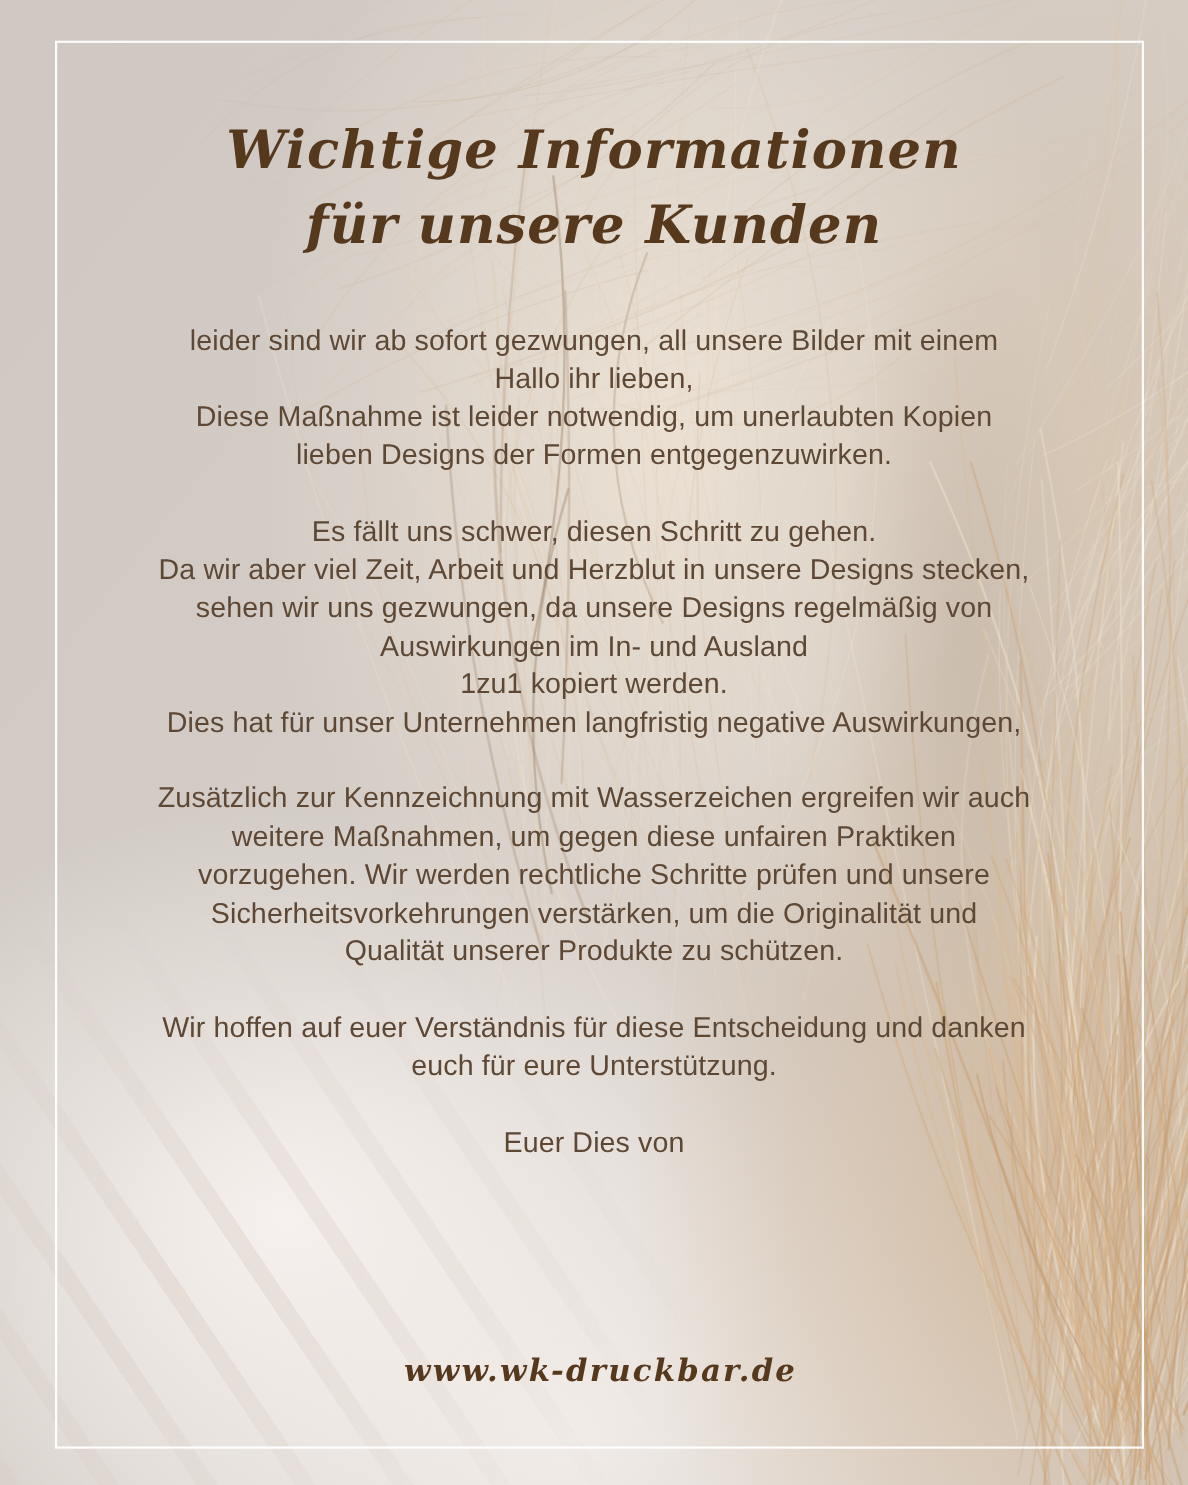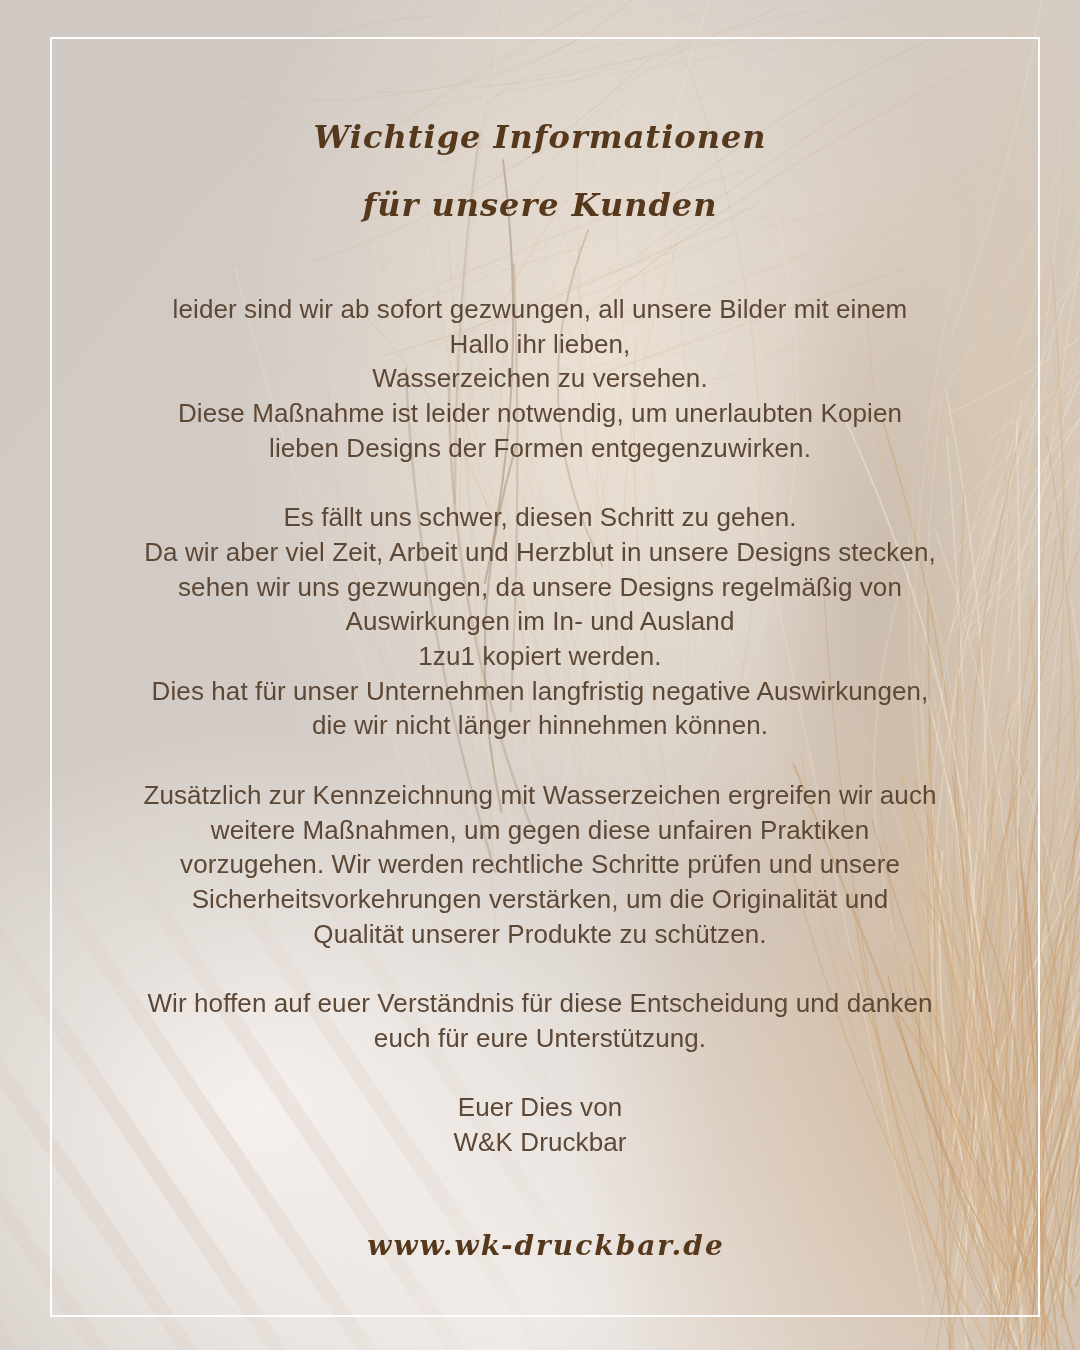--- a/index.html
+++ b/index.html
@@ -31,21 +31,21 @@
   .frame{
     position:absolute;left:50px;top:37px;right:40px;bottom:33px;
     border:2px solid rgba(255,255,255,0.95);
     pointer-events:none;
   }
   
   .content{position:absolute;inset:0;text-align:center;}
   .title{
     position:absolute;top:103px;left:0;width:100%;margin:0;
     font-family:"DejaVu Serif",serif;font-style:italic;font-weight:700;
-    font-size:32px;line-height:68px;letter-spacing:1px;
+    font-size:48px;line-height:68px;letter-spacing:1px;
     color:var(--title-color,#56381d);
   }
   .title span{display:block;}
   .bodytext{
     position:absolute;top:292px;left:110px;width:860px;
     font-size:26px;line-height:34.7px;letter-spacing:0.1px;
     color:var(--body-color,#5d4836);
   }
   .para{margin:0 0 34.7px 0;}
   .para div{white-space:nowrap;}
@@ -487,45 +487,42 @@
   <div class="content">
     <h1 class="title">
       <span>Wichtige Informationen</span>
       <span>für unsere Kunden</span>
     </h1>
 
     <div class="bodytext">
       <div class="para">
           <div>leider sind wir ab sofort gezwungen, all unsere Bilder mit einem</div>
           <div>Hallo ihr lieben,</div>
-          <div>Wasserzeichen zu versehen.</div>
           <div>Diese Maßnahme ist leider notwendig, um unerlaubten Kopien</div>
           <div>lieben Designs der Formen entgegenzuwirken.</div>
         </div>
       <div class="para">
           <div>Es fällt uns schwer, diesen Schritt zu gehen.</div>
           <div>Da wir aber viel Zeit, Arbeit und Herzblut in unsere Designs stecken,</div>
           <div>sehen wir uns gezwungen, da unsere Designs regelmäßig von</div>
           <div>Auswirkungen im In- und Ausland</div>
           <div>1zu1 kopiert werden.</div>
           <div>Dies hat für unser Unternehmen langfristig negative Auswirkungen,</div>
-          <div>die wir nicht länger hinnehmen können.</div>
         </div>
       <div class="para">
           <div>Zusätzlich zur Kennzeichnung mit Wasserzeichen ergreifen wir auch</div>
           <div>weitere Maßnahmen, um gegen diese unfairen Praktiken</div>
           <div>vorzugehen. Wir werden rechtliche Schritte prüfen und unsere</div>
           <div>Sicherheitsvorkehrungen verstärken, um die Originalität und</div>
           <div>Qualität unserer Produkte zu schützen.</div>
         </div>
       <div class="para">
           <div>Wir hoffen auf euer Verständnis für diese Entscheidung und danken</div>
           <div>euch für eure Unterstützung.</div>
         </div>
       <div class="para signoff">
           <div>Euer Dies von</div>
-          <div>W&amp;K Druckbar</div>
         </div>
     </div>
 
     <div class="website">www.wk-druckbar.de</div>
   </div>
 </div>
 
 </body></html>

